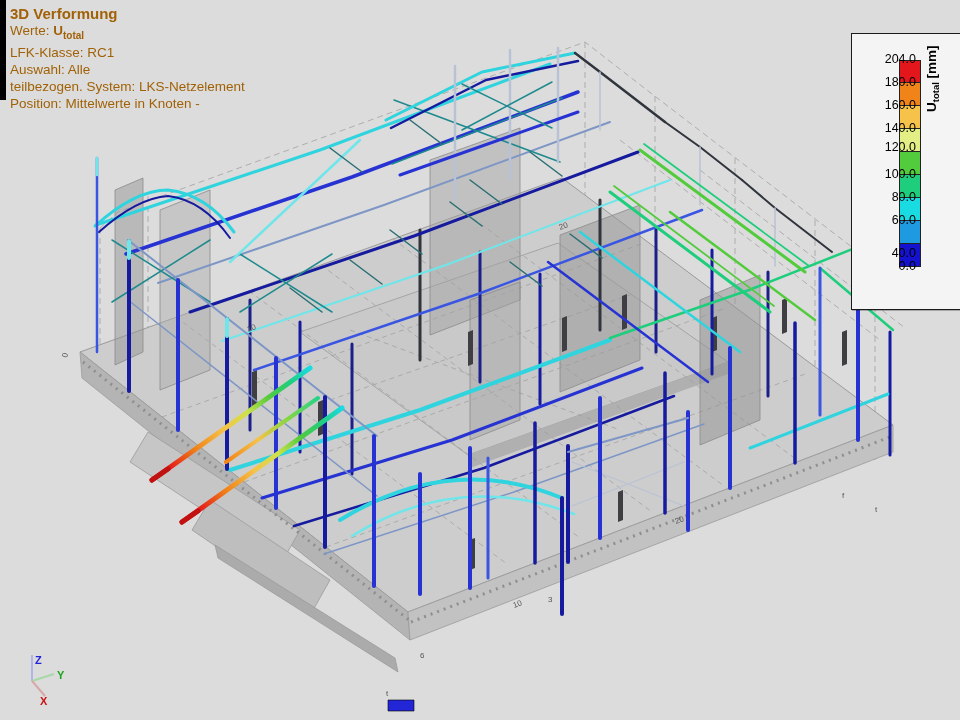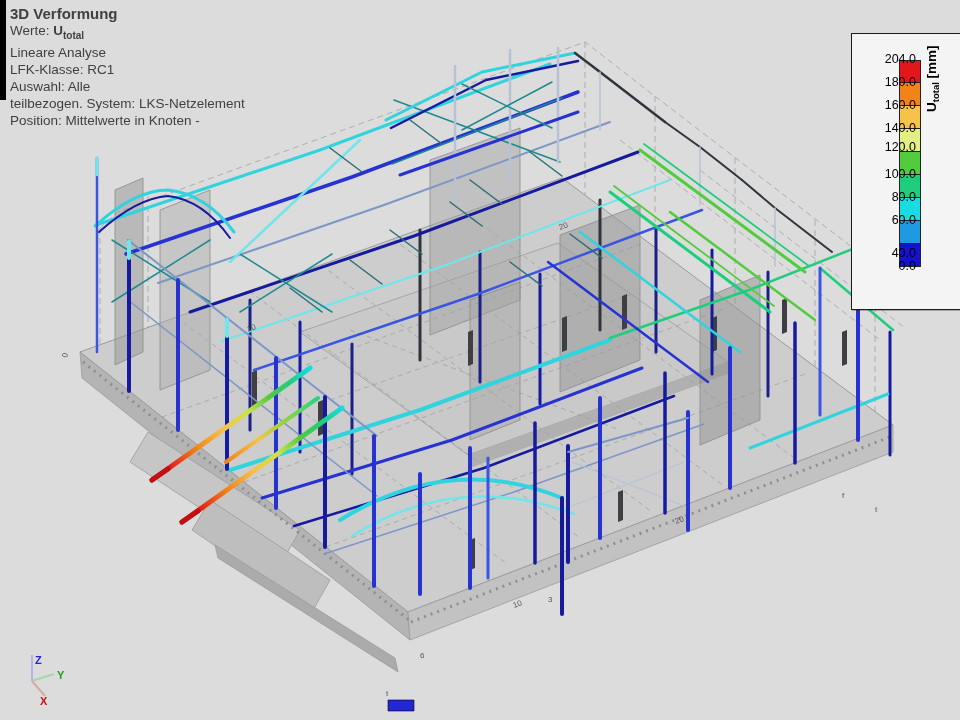--- a/index.html
+++ b/index.html
@@ -5,21 +5,21 @@
   html,body{margin:0;padding:0;}
   body{
     width:960px;height:720px;overflow:hidden;position:relative;
     background:#dcdcdc;
     font-family:"Liberation Sans", sans-serif;
   }
   .canvas{position:absolute;inset:0;width:960px;height:720px;}
   .letterbox{position:absolute;left:0;top:0;width:6px;height:100px;background:#000;}
   
   .header{
-    position:absolute;left:10px;top:5px;color:#404040;
+    position:absolute;left:10px;top:5px;color:#a16207;
     font-size:13.5px;line-height:17px;white-space:nowrap;z-index:5;
   }
   .header .title{font-weight:bold;font-size:15px;}
   .header .sym{font-weight:bold;}
   .header sub{font-size:10px;font-weight:bold;}
   
   .scene{position:absolute;left:0;top:0;width:960px;height:720px;z-index:1;}
   
   .legend{
     position:absolute;left:851px;top:33px;width:118px;height:277px;
@@ -267,21 +267,20 @@
       </g>
   </svg>
 
   <div class="header">
     <div class="title">3D Verformung</div>
     <div>
       <span>Werte:</span>
       <span class="sym">U</span><sub>total</sub>
     </div>
     <div id="header-lines">
-        <div>Lineare Analyse</div>
         <div>LFK-Klasse: RC1</div>
         <div>Auswahl: Alle</div>
         <div>teilbezogen. System: LKS-Netzelement</div>
         <div>Position: Mittelwerte in Knoten -</div>
       </div>
   </div>
 
   <div class="legend">
     <div class="legend-bar" id="legend-bar">
         <div class="legend-seg" style="background: rgb(227, 22, 27);"></div>

